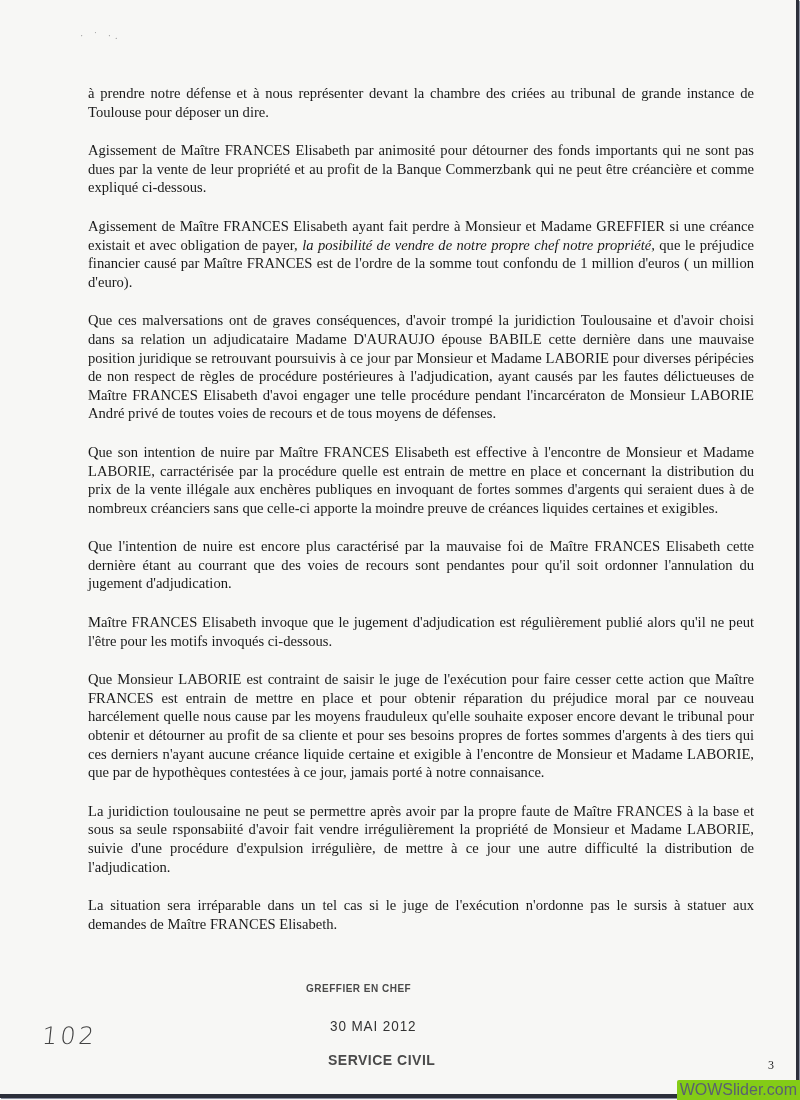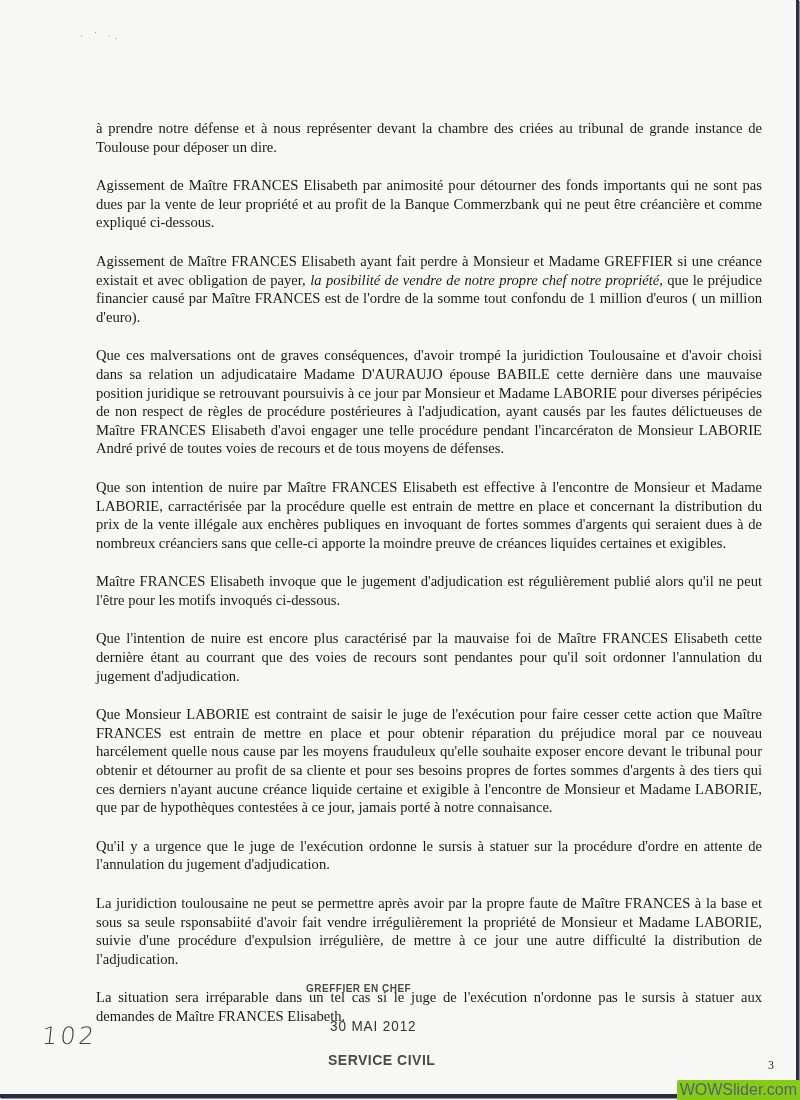--- a/index.html
+++ b/index.html
@@ -14,24 +14,23 @@
     background:#f7f7f5;
     border-right:3px solid #2c2f3a;
     border-bottom:4px solid #2c2f3a;
     box-shadow: 1px 1px 0 #8a8fa0;
   }
   .specks {
     position:absolute; left:80px; top:30px; width:80px; height:20px;
     color:#9a9a9a; font-size:10px; letter-spacing:4px;
   }
   .body-text {
-    position:absolute; left:96px; top:84px; width:666px;
+    position:absolute; left:88px; top:84px; width:666px;
     font-size:14.6px; line-height:18.6px;
     text-align:justify;
-    margin-top:35px;
   }
   .body-text p { margin:0 0 20px 0; }
   .body-text .emph { font-weight:normal; font-style:italic; }
   .stamp {
     position:absolute; font-family:"Liberation Sans", sans-serif;
     color:#4a4a4a; font-weight:bold; letter-spacing:0.5px;
   }
   .stamp-greffier { left:306px; top:983px; font-size:10px; }
   .stamp-date { left:330px; top:1017px; font-size:15px; font-weight:normal; color:#333; transform:scaleX(0.9); transform-origin:left; letter-spacing:1px;}
   .stamp-service { left:328px; top:1052px; font-size:14px;text-align:right; }
@@ -55,24 +54,23 @@
 
 <div class="page">
   <div class="specks">· ˙ ·.</div>
 
   <div class="body-text">
     <p>à prendre notre défense et à nous représenter devant la chambre des criées au tribunal de grande instance de Toulouse pour déposer un dire.</p>
     <p>Agissement de Maître FRANCES Elisabeth par animosité pour détourner des fonds importants qui ne sont pas dues par la vente de leur propriété et au profit de la Banque Commerzbank qui ne peut être créancière et comme expliqué ci-dessous.</p>
     <p><span>Agissement de Maître FRANCES Elisabeth ayant fait perdre à Monsieur et Madame GREFFIER si une créance existait et avec obligation de payer, </span><span class="emph">la posibilité de vendre de notre propre chef notre propriété,</span><span> que le préjudice financier causé par Maître FRANCES est de l'ordre de la somme tout confondu de 1 million d'euros ( un million d'euro).</span></p>
     <p>Que ces malversations ont de graves conséquences, d'avoir trompé la juridiction Toulousaine et d'avoir choisi dans sa relation un adjudicataire Madame D'AURAUJO épouse BABILE cette dernière dans une mauvaise position juridique se retrouvant poursuivis à ce jour par Monsieur et Madame LABORIE pour diverses péripécies de non respect de règles de procédure postérieures à l'adjudication, ayant causés par les fautes délictueuses de Maître FRANCES Elisabeth d'avoi engager une telle procédure pendant l'incarcératon de Monsieur LABORIE André privé de toutes voies de recours et de tous moyens de défenses.</p>
     <p>Que son intention de nuire par Maître FRANCES Elisabeth est effective à l'encontre de Monsieur et Madame LABORIE, carractérisée par la procédure quelle est entrain de mettre en place et concernant la distribution du prix de la vente illégale aux enchères publiques en invoquant de fortes sommes d'argents qui seraient dues à de nombreux créanciers sans que celle-ci apporte la moindre preuve de créances liquides certaines et exigibles.</p>
+    <p>Que l'intention de nuire est encore plus caractérisé par la mauvaise foi de Maître FRANCES Elisabeth cette dernière étant au courrant que des voies de recours sont pendantes pour qu'il soit ordonner l'annulation du jugement d'adjudication.</p>
     <p>Maître FRANCES Elisabeth invoque que le jugement d'adjudication est régulièrement publié alors qu'il ne peut l'être pour les motifs invoqués ci-dessous.</p>
-    <p>Que l'intention de nuire est encore plus caractérisé par la mauvaise foi de Maître FRANCES Elisabeth cette dernière étant au courrant que des voies de recours sont pendantes pour qu'il soit ordonner l'annulation du jugement d'adjudication.</p>
     <p>Que Monsieur LABORIE est contraint de saisir le juge de l'exécution pour faire cesser cette action que Maître FRANCES est entrain de mettre en place et pour obtenir réparation du préjudice moral par ce nouveau harcélement quelle nous cause par les moyens frauduleux qu'elle souhaite exposer encore devant le tribunal pour obtenir et détourner au profit de sa cliente et pour ses besoins propres de fortes sommes d'argents à des tiers qui ces derniers n'ayant aucune créance liquide certaine et exigible à l'encontre de Monsieur et Madame LABORIE, que par de hypothèques contestées à ce jour, jamais porté à notre connaisance.</p>
-    <p>Qu'il y a urgence que le juge de l'exécution ordonne le sursis à statuer sur la procédure d'ordre en attente de l'annulation du jugement d'adjudication.</p>
     <p>La juridiction toulousaine ne peut se permettre après avoir par la propre faute de Maître FRANCES à la base et sous sa seule rsponsabiité d'avoir fait vendre irrégulièrement la propriété de Monsieur et Madame LABORIE, suivie d'une procédure d'expulsion irrégulière, de mettre à ce jour une autre difficulté la distribution de l'adjudication.</p>
     <p>La situation sera irréparable dans un tel cas si le juge de l'exécution n'ordonne pas le sursis à statuer aux demandes de Maître FRANCES Elisabeth.</p>
   </div>
 
   <div class="stamp stamp-greffier">GREFFIER EN CHEF</div>
   <div class="stamp stamp-date">30 MAI 2012</div>
   <div class="stamp stamp-service">SERVICE CIVIL</div>
 
   <div class="handwritten">102</div>
   <div class="page-number">3</div>

